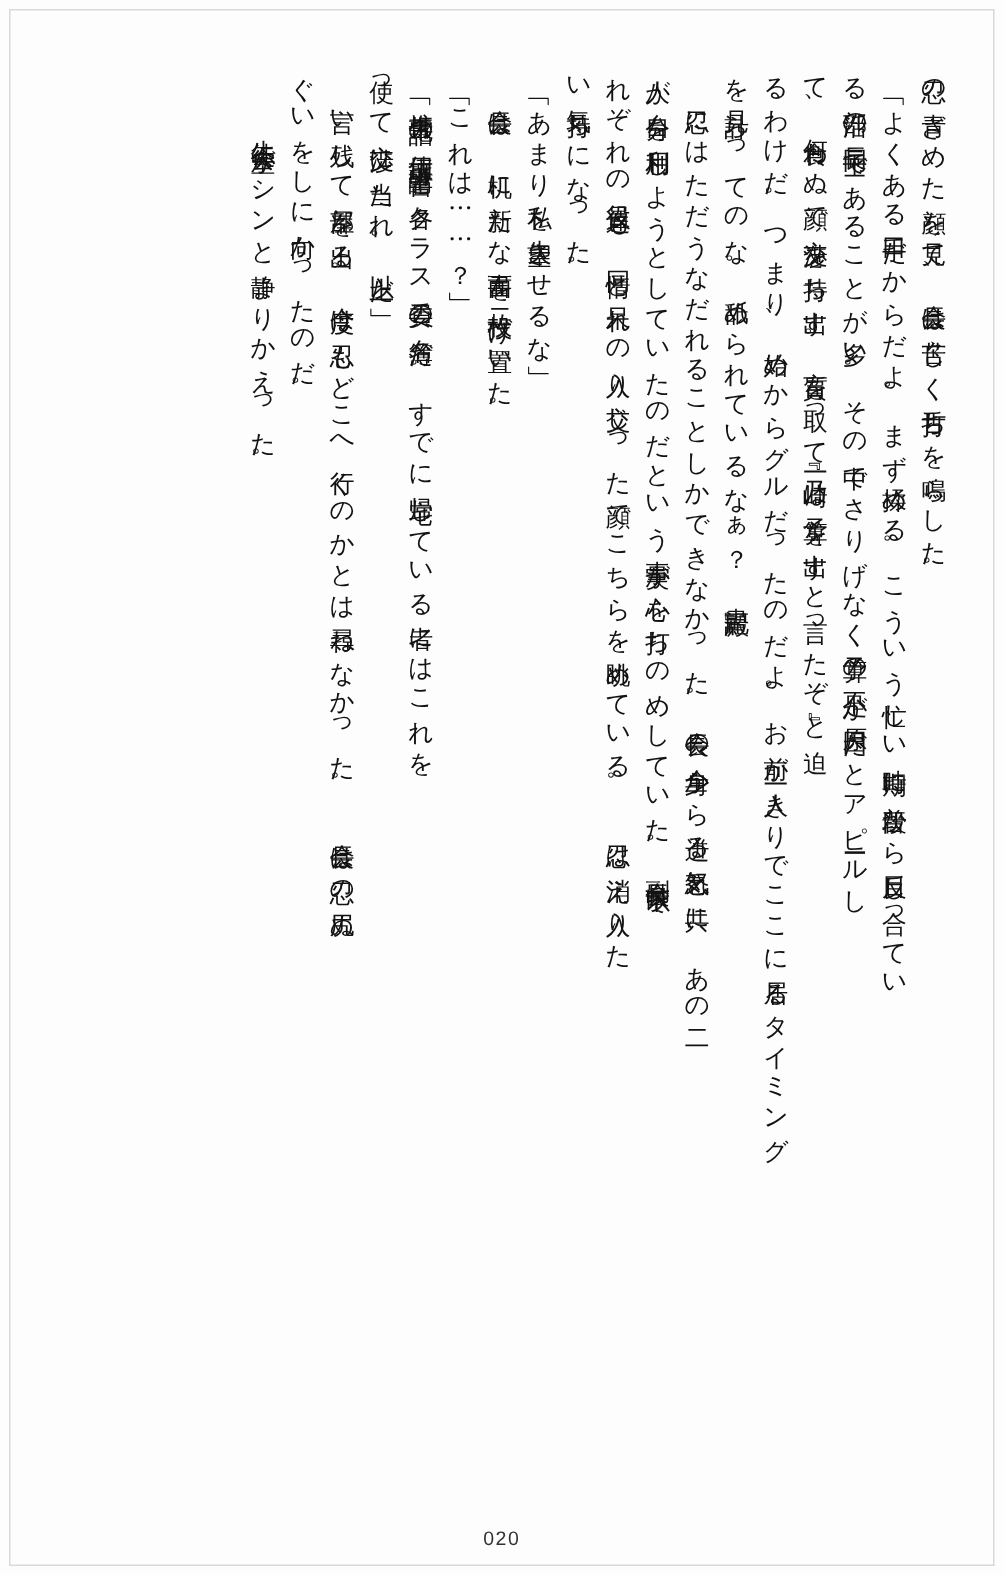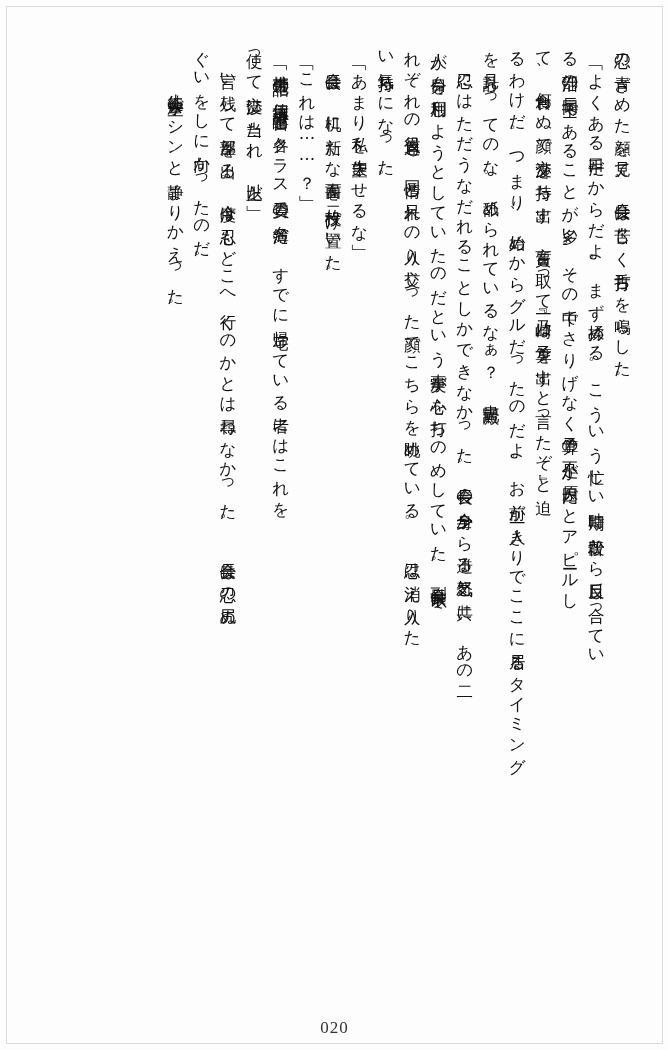--- a/index.html
+++ b/index.html
@@ -97,22 +97,22 @@
   .col.indent2 {
     padding-top: 40px;
   }
 
   #page-number {
     position: absolute;
     left: 0;
     top: 1018px;
     width: 669px;
     text-align: center;
-    font-family: Liberation Serif, serif;
-    font-size: 17px;
+    font-family: Liberation Sans, sans-serif;
+    font-size: 13px;
     letter-spacing: 1px;
     color: #333333;
   }
 </style>
 </head>
 <body>
 
 <div id="page">
 
   <div class="page-edge-top"></div>

